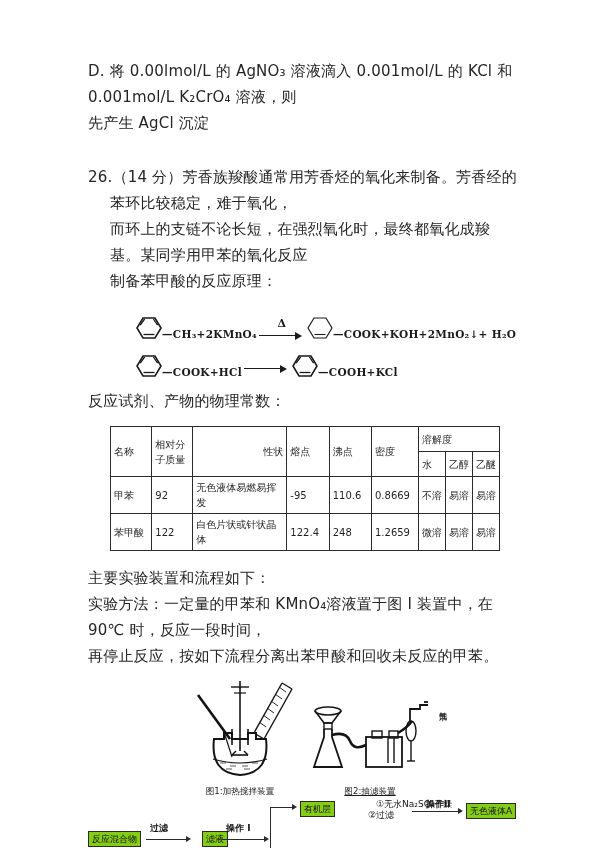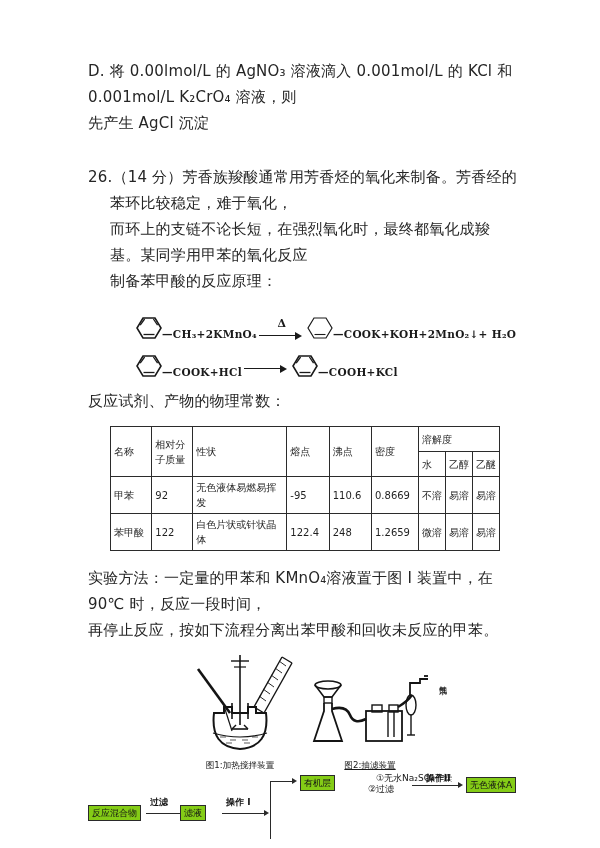--- a/index.html
+++ b/index.html
@@ -114,21 +114,21 @@
     border: 1px solid #2b2b2b;
     padding: 3px 3px;
     font-weight: normal;
     text-align: left;
     vertical-align: middle;
     line-height: 15px;
     height: 18px;
   }
   table.props .c-name   { width: 44px; }
   table.props .c-mass   { width: 40px; }
-  table.props .c-prop   { width: 118px; }
+  table.props .c-prop   { width: 118px; text-align: right; }
   table.props .c-mp     { width: 38px; }
   table.props .c-bp     { width: 38px; }
   table.props .c-dens   { width: 42px; }
   table.props .c-sol    { width: 24px; }
 
   
   .figures {
     position: relative;
     margin-top: 16px;
     height: 110px;
@@ -341,20 +341,21 @@
           <td>微溶</td>
           <td>易溶</td>
           <td>易溶</td>
         </tr>
       </tbody>
         </table>
     </div>
 
     <div class="gap-c"></div>
 
+    <div class="para">主要实验装置和流程如下：</div>
     <div class="para">实验方法：一定量的甲苯和 KMnO₄溶液置于图 I 装置中，在 90℃ 时，反应一段时间，</div>
     <div class="para">再停止反应，按如下流程分离出苯甲酸和回收未反应的甲苯。</div>
 
     <div class="figures">
 
       <div class="fig" style="left:88px; top:-8px;">
         <div>
           <svg width="128" height="104" viewBox="0 0 128 104">
 
             <line x1="64" y1="4" x2="64" y2="74" stroke="#141414" stroke-width="1.6"></line>
@@ -435,21 +436,21 @@
       <div class="vert-label" style="left:348px; top:20px;">抽气泵</div>
     </div>
 
     <div class="flow">
 
       <div class="fbox" style="left:0px; top:30px;">反应混合物</div>
       <div class="flabel" style="left:62px; top:22px;">过滤</div>
       <div class="fline fh" style="left:58px; top:38px; width:42px;"></div>
       <div class="fhead" style="left:98px; top:35px;"></div>
 
-      <div class="fbox" style="left:92px; top:30px;">滤液</div>
+      <div class="fbox" style="left:114px; top:30px;">滤液</div>
       <div class="flabel" style="left:138px; top:22px;">操作 I</div>
       <div class="fline fh" style="left:134px; top:38px; width:44px;"></div>
       <div class="fhead" style="left:176px; top:35px;"></div>
 
       <div class="fline fv" style="left:182px; top:6px; height:58px;"></div>
 
       <div class="fline fh" style="left:182px; top:6px; width:24px;"></div>
       <div class="fhead" style="left:204px; top:3px;"></div>
       <div class="fbox" style="left:212px; top:0px;">有机层</div>
       <div class="flabel stack" style="left:248px; top:-2px;padding-left:40px;">①无水Na₂SO₄干燥</div>

